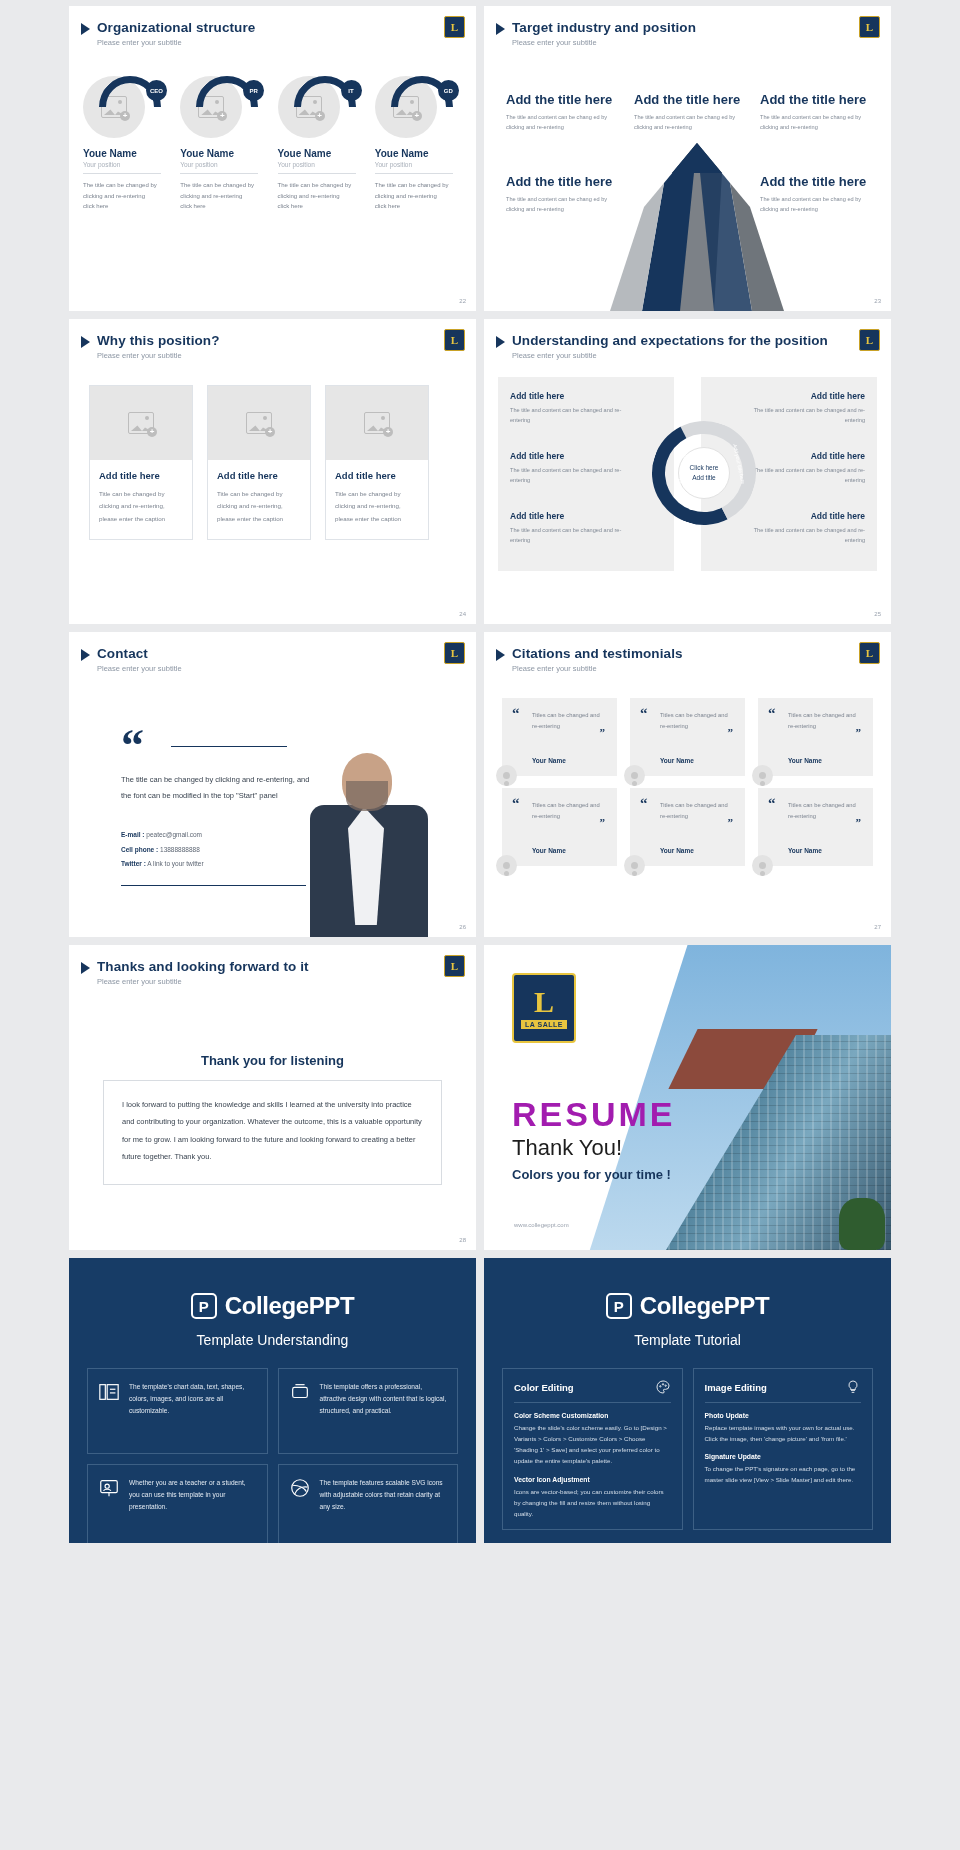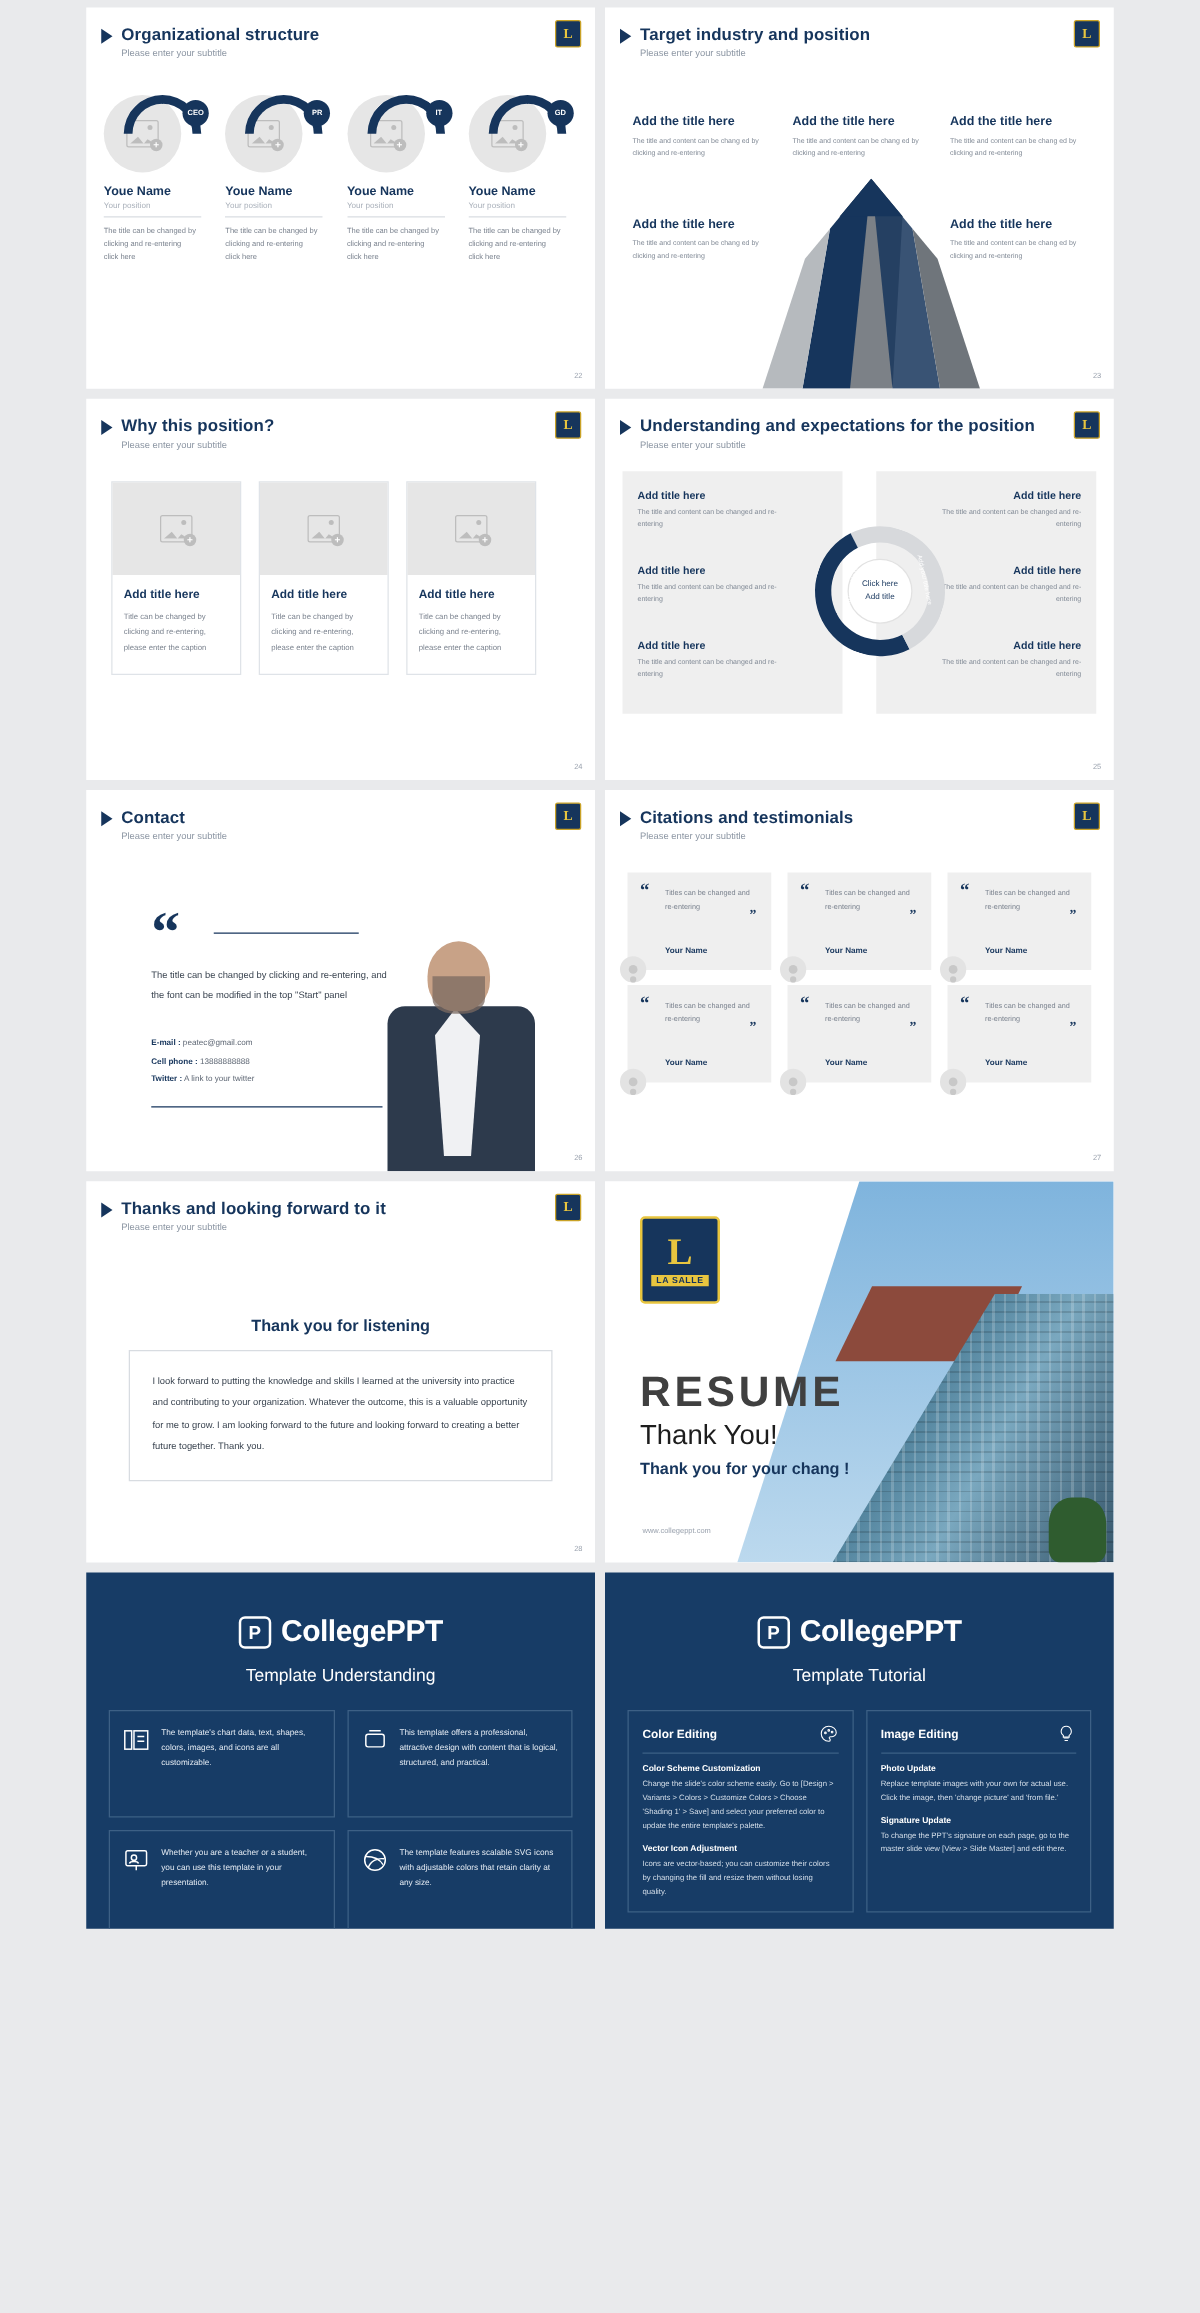--- a/index.html
+++ b/index.html
@@ -110,21 +110,21 @@
     display: flex; align-items: center; justify-content: center;
   }
   .org-name { margin-top: 10px; font-size: 10px; font-weight: bold; color: #16355c; }
   .org-pos { font-size: 6.5px; color: #a9b0ba; margin-top: 2px; }
   .org-line { width: 78px; height: 1px; background: #d9dde2; margin: 5px 0 6px; }
   .org-desc { font-size: 6px; color: #7b838f; line-height: 1.75; width: 74px; }
 
   
   .ti-grid { position: absolute; top: 76px; left: 22px; right: 18px; }
   .ti-item { position: absolute; width: 112px; }
-  .ti-t { font-size: 10px; font-weight: bold; color: #16355c; }
+  .ti-t { font-size: 13px; font-weight: bold; color: #16355c; }
   .ti-d { font-size: 5.6px; color: #818a96; line-height: 1.8; margin-top: 5px; }
   .arrow-art { position: absolute; bottom: 0; left: 118px; width: 190px; height: 180px; }
 
   
   .wp-row { position: absolute; top: 66px; left: 20px; right: 20px; display: flex; gap: 14px; }
   .wp-card { width: 104px; border: 1px solid #dfe3e8; }
   .wp-img { height: 74px; }
   .wp-body { padding: 10px 9px 14px; }
   .wp-t { font-size: 9.5px; font-weight: bold; color: #16355c; }
   .wp-d { font-size: 6.2px; color: #7b838f; line-height: 2; margin-top: 7px; }
@@ -222,21 +222,21 @@
     width: 64px; height: 70px; background: #16355c;
     border: 2px solid #e8c53f; border-radius: 4px;
     display: flex; flex-direction: column; align-items: center; justify-content: center;
     color: #e8c53f;
   }
   .cover-logo .cl-l { font-size: 30px; font-weight: bold; font-family: "Liberation Serif", serif; line-height: 28px; }
   .cover-logo .cl-n { font-size: 7px; letter-spacing: .5px; background: #e8c53f; color: #16355c; padding: 1px 4px; margin-top: 4px; font-weight: bold; }
   .cover-ghost {
     position: absolute; left: 28px; top: 150px;
     font-size: 34px; font-weight: bold; letter-spacing: 3px;
-    color: #404040;
+    color: #a21caf;
   }
   .cover-ty { position: absolute; left: 28px; top: 190px; font-size: 22px; font-weight: normal; color: #1d1d1d; }
   .cover-ty2 { position: absolute; left: 28px; top: 222px; font-size: 13px; font-weight: bold; color: #16355c; }
   .cover-url { position: absolute; left: 30px; bottom: 22px; font-size: 6px; color: #9aa2ae; }
 
   
   .dark-row { display: grid; grid-template-columns: 407px 407px; column-gap: 8px; justify-content: center; margin-top: 8px; padding-bottom: 6px; }
   .dark {
     position: relative; width: 407px; height: 285px; background: #173c66;
     color: #fff; overflow: hidden;
@@ -619,21 +619,21 @@
     <div class="cover-roof"></div>
     <div class="cover-building"></div>
     <div class="cover-tree"></div>
 
     <div class="cover-logo">
       <div class="cl-l">L</div>
       <div class="cl-n">LA SALLE</div>
     </div>
     <div class="cover-ghost">RESUME</div>
     <div class="cover-ty">Thank You!</div>
-    <div class="cover-ty2">Thank you for your chang !</div>
+    <div class="cover-ty2">Colors you for your time !</div>
     <div class="cover-url">www.collegeppt.com</div>
   </div>
 </div>
 
 <div class="dark-row">
 
   <div class="dark">
     <div class="d-logo">
       <div class="mark">P</div>
       <div class="wm">CollegePPT</div>

